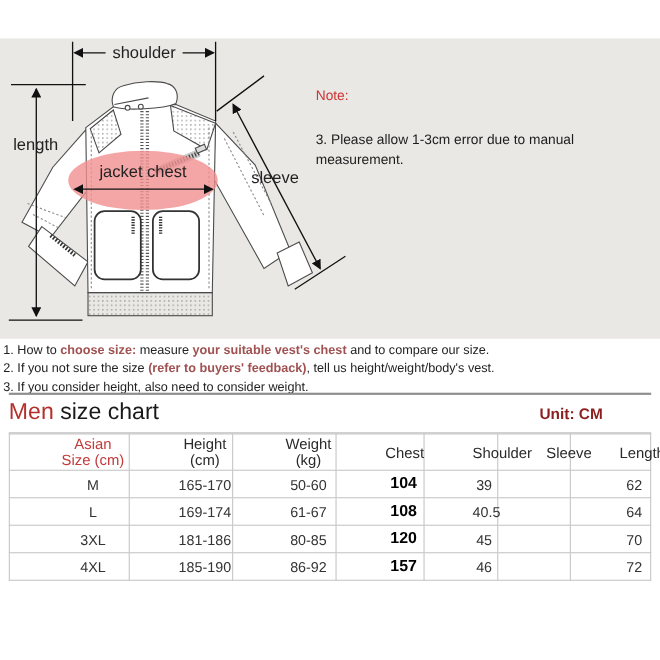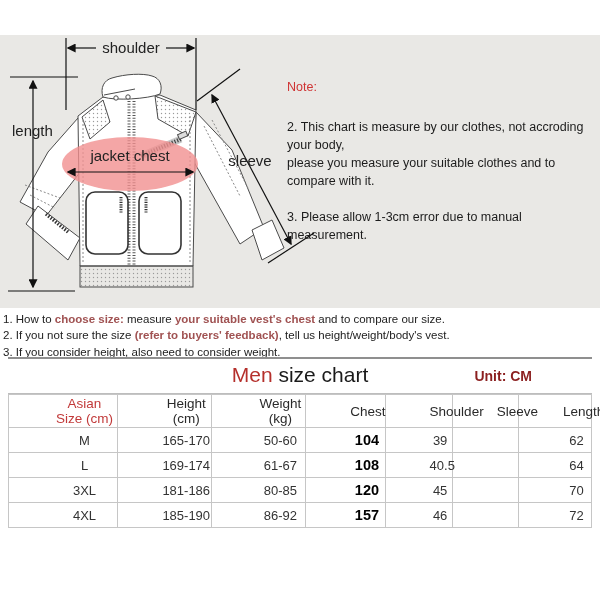--- a/index.html
+++ b/index.html
@@ -16,23 +16,23 @@
   #note-items div:nth-child(2){margin-top:18px;}
   #note-items div:nth-child(3){margin-top:16px;}
   .note-item{line-height:18px;}
   
   .tips{position:absolute;left:3px;top:311px;width:560px;font-size:11.5px;color:#222;line-height:16px;}
   .tips .red{color:var(--muted-red);font-weight:bold;}
   .tips div:nth-child(3){margin-top:1px;}
   
   .chart{position:absolute;left:8px;top:357px;width:584px;border-top:2px solid #8f8f8f;}
   .chart-title-row{height:34px;position:relative;border-bottom:1px solid #bdbdbd;}
-  .chart-title{position:absolute;left:0;right:0;top:4px;text-align:center;font-size:21px;color:#1a1a1a;}
+  .chart-title{position:absolute;left:0;right:0;top:4px;font-size:21px;color:#1a1a1a;}
   .chart-title .men{color:var(--title-red);}
-  .unit{position:absolute;right:60px;top:9px;font-size:14px;font-weight:bold;color:var(--dark-red);}
+  .unit{position:absolute;right:44px;top:9px;font-size:14px;font-weight:bold;color:var(--dark-red);}
   table{width:100%;border-collapse:collapse;table-layout:fixed;}
   th,td{border:1px solid #c6c6c6;text-align:center;vertical-align:middle;padding-left:44px;}
   th{height:27px;font-weight:normal;font-size:13.5px;color:#2a2a2a;}
   td{height:22px;font-size:13px;color:#333;}
   th.c0{color:var(--header-red);}
   td.c3{font-weight:bold;font-size:14.5px;color:#000;text-align:center;}
 </style>
 </head>
 <body>
 
@@ -102,21 +102,20 @@
   </g>
   <text x="131" y="53" text-anchor="middle">shoulder</text>
   <text x="12" y="136">length</text>
   <text x="250" y="166" text-anchor="middle" font-size="16">sleeve</text>
   <text x="130" y="161" text-anchor="middle">jacket chest</text>
 </svg>
 
 <div class="note">
   <div class="note-title">Note:</div>
   <div id="note-items">
-      <div class="note-item"><span>2. This chart is measure by our clothes, not accroding your body,</span><br><span>please you measure your suitable clothes and to compare with it.</span></div>
       <div class="note-item"><span>3. Please allow 1-3cm error due to manual measurement.</span></div>
     </div>
 </div>
 
 <div id="tips" class="tips">
     <div><span>1. How to </span><span class="red">choose size:</span><span> measure </span><span class="red">your suitable vest's chest</span><span> and to compare our size.</span></div>
     <div><span>2. If you not sure the size </span><span class="red">(refer to buyers' feedback)</span><span>, tell us height/weight/body's vest.</span></div>
     <div><span>3. If you consider height, also need to consider weight.</span></div>
   </div>
 

